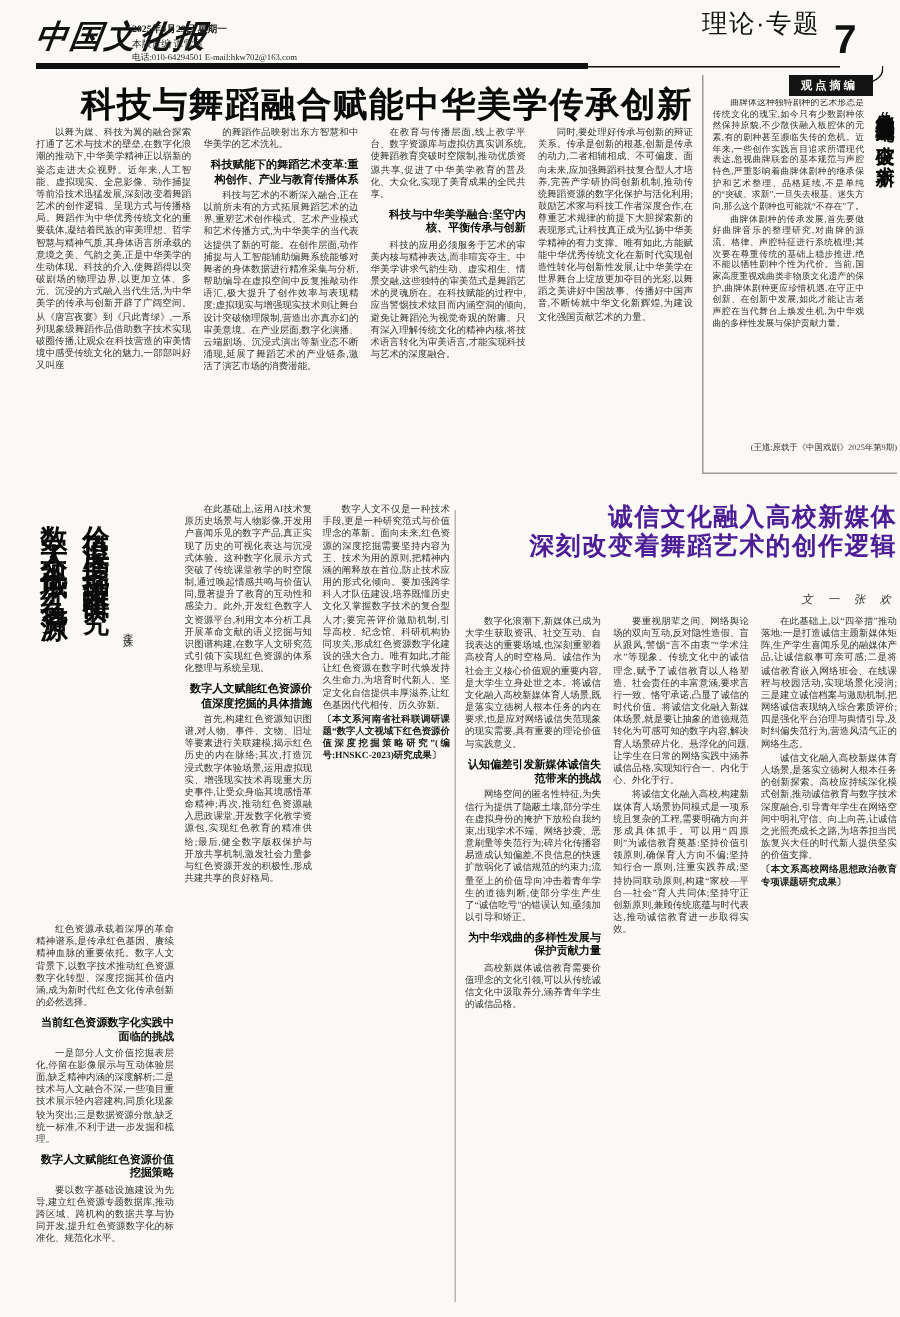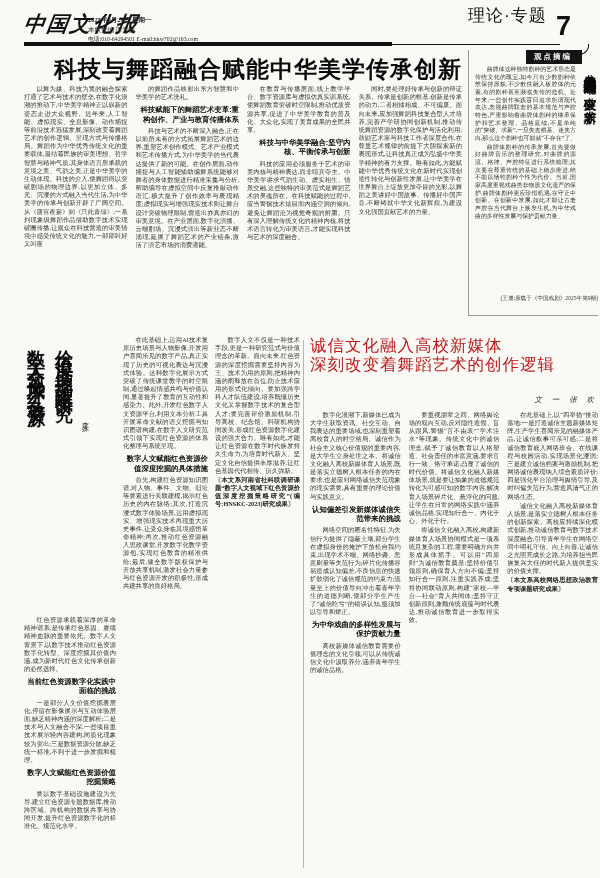--- a/index.html
+++ b/index.html
@@ -55,22 +55,22 @@
   #la-title-block{height:276px;display:flex;gap:4px;justify-content:flex-start;}
   .vtitle-part{writing-mode:vertical-rl;text-orientation:upright;font-size:18px;font-weight:900;
         font-family:"Liberation Sans","DejaVu Sans",sans-serif;letter-spacing:6px;color:#0a0a0a;
         height:276px;overflow:hidden;}
   #la-byline{writing-mode:vertical-rl;text-orientation:upright;font-size:7px;letter-spacing:3px;
         margin-top:80px;color:#333;}
   #la-colA-text{flex:1;overflow:hidden;margin-top:4px;}
   #left-article .col{height:534px;}
   
   #right-article{position:absolute;left:310px;top:336px;width:288px;}
-  #ra-title{font-size:16.5px;font-weight:400;text-align:left;line-height:1.18;letter-spacing:1px;
-        font-family:"Liberation Sans","DejaVu Sans",sans-serif;color:#b91c1c;}
+  #ra-title{font-size:16.5px;font-weight:700;text-align:right;line-height:1.18;letter-spacing:1px;
+        font-family:"Liberation Sans","DejaVu Sans",sans-serif;color:#4c1d95;}
   #ra-byline{font-size:7.5px;text-align:right;letter-spacing:4px;margin:20px 0 6px 0;color:#333;font-style:italic;}
   #right-article .col{height:452px;}
 </style>
 </head>
 <body>
 
 <div id="paper">
 
   <div id="logo">中国文化报</div>
   <div id="mast-info">

